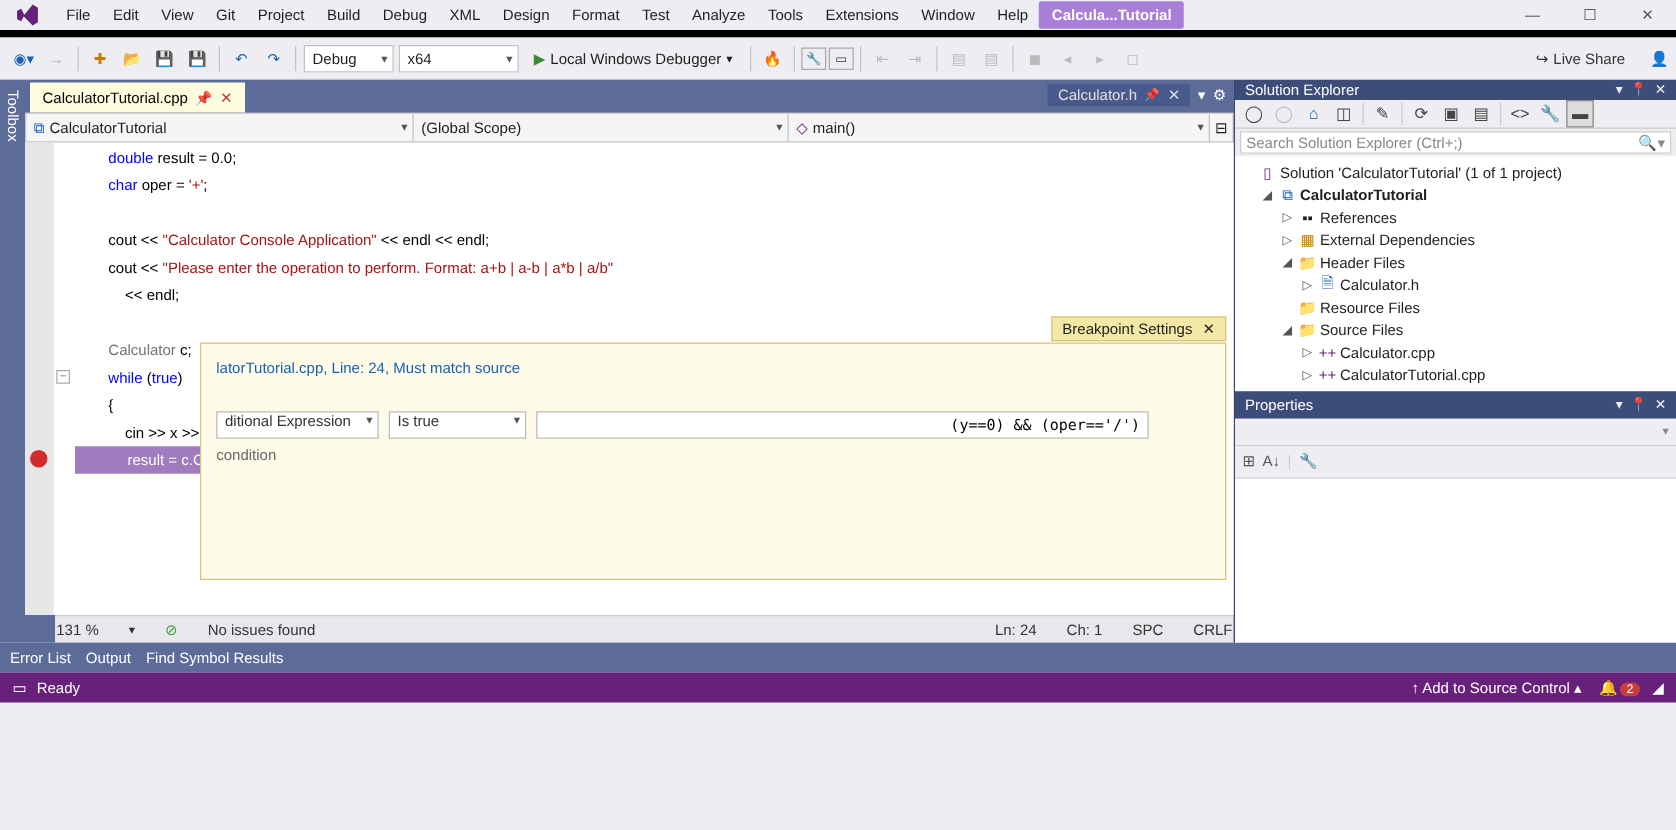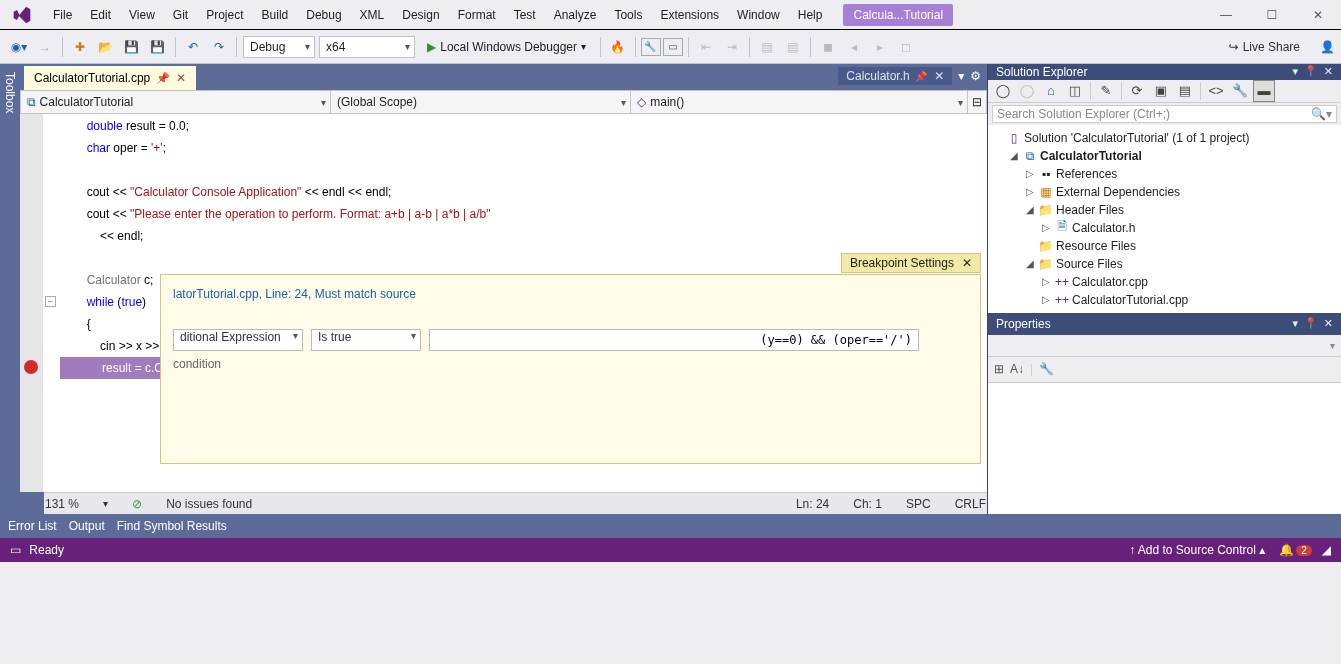--- a/index.html
+++ b/index.html
@@ -1,24 +1,24 @@
 <!DOCTYPE html>
 <html><head>
 <meta charset="utf-8">
 <style>
   * { margin:0; padding:0; box-sizing:border-box; font-family:"Segoe UI",Tahoma,sans-serif; font-size:12px; }
   body { width:1341px; height:664px; background:#eeeef2; overflow:hidden; color:#1e1e1e; }
-  .menubar { height:30px; display:flex; align-items:center; background:#eeeef2; border-bottom:1px solid #000000;}
+  .menubar { height:30px; display:flex; align-items:center; background:#eeeef2; border-bottom:6px solid #000000;}
   .vs-logo { width:28px; height:28px; margin:0 8px 0 8px; display:flex; align-items:center; justify-content:center;}
   .vs-logo svg{width:20px;height:20px;}
   .menu-item { padding:0 9px; height:30px; line-height:30px; cursor:default;}
   .search-box{ margin-left:16px; width:210px; height:22px; border:1px solid #cccedb; background:#fff; display:flex; align-items:center; padding:0 4px; position:relative;}
   .search-box input{border:none;outline:none;flex:1;font-size:12px;color:#888;}
   .mag{position:absolute;right:6px;color:#666;font-size:14px;}
-  .title-btn{ margin-left:12px; background:#a87fd6; color:#fff; height:22px; padding:0 10px; display:flex; align-items:center; border-radius:2px;}
+  .title-btn{ margin-left:0; background:#a87fd6; color:#fff; height:22px; padding:0 10px; display:flex; align-items:center; border-radius:2px;font-weight:bold;}
   .win-controls{ margin-left:auto; display:flex; }
   .win-btn{ width:46px; height:30px; display:flex; align-items:center; justify-content:center; color:#555;}
   .toolbar{ height:34px; display:flex; align-items:center; padding:0 6px; background:#eeeef2; border-bottom:1px solid #bec3cb;}
   .tb-btn{ width:24px;height:24px;display:flex;align-items:center;justify-content:center;margin:0 1px;color:#3a3a3a;}
   .tb-sep{width:1px;height:20px;background:#c2c3c9;margin:0 4px;}
   .tb-dd{height:22px;border:1px solid #c2c3c9;background:#fff;padding:0 18px 0 6px;display:flex;align-items:center;position:relative;margin:0 2px;}
   .tb-dd::after{content:"▾";position:absolute;right:4px;color:#555;font-size:10px;}
   .run-btn{display:flex;align-items:center;height:22px;padding:0 6px;margin:0 4px;}
   .play{color:#388a34;font-size:12px;margin-right:4px;}
   .live-share{margin-left:auto;display:flex;align-items:center;color:#333;}

